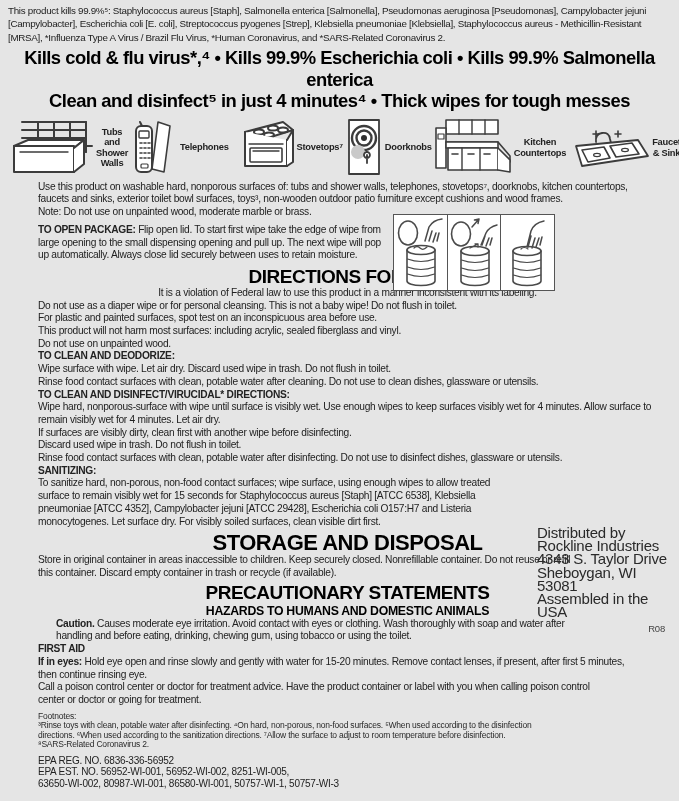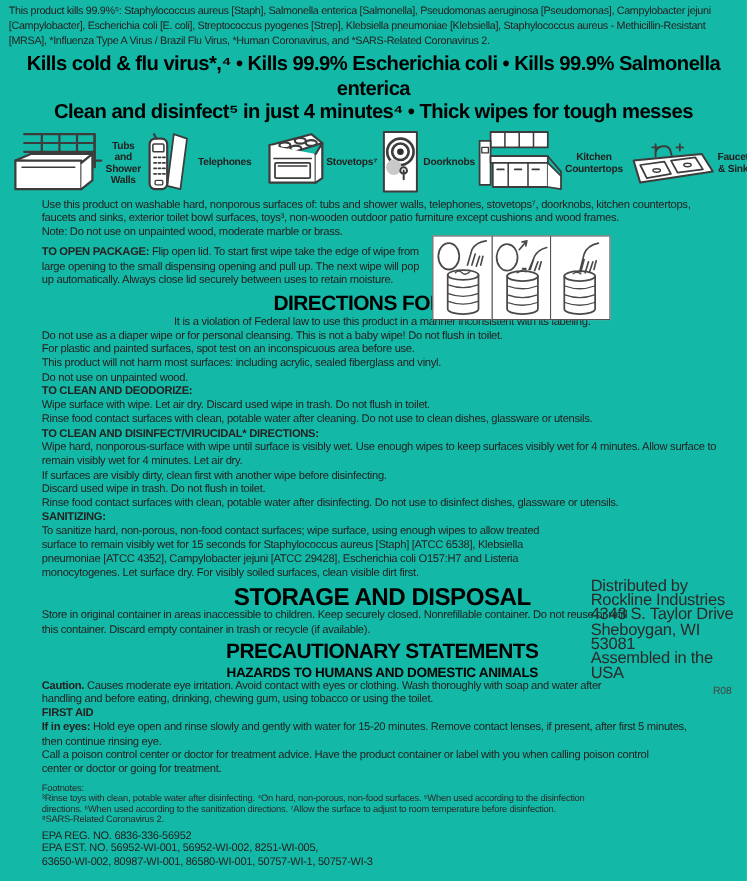--- a/index.html
+++ b/index.html
@@ -1,16 +1,16 @@
 <!DOCTYPE html>
 <html><head>
 <meta charset="utf-8">
 <style>
   html,body { margin:0; padding:0; background:#fff; }
-  .page { position:relative; width:679px; height:801px; overflow:hidden; background:#14b8a6;
+  .page { position:relative; width:679px; height:801px; overflow:hidden; background:#e5e5e5;
           font-family:"Liberation Sans", sans-serif; color:#1e1e1e; }
   p { margin:0; }
   .b { font-weight:bold; }
   .pre { white-space:pre-line; }
 
   .intro { padding:4px 10px 0 8px; font-size:9.8px; line-height:13.4px; letter-spacing:-0.3px; color:#222; }
 
   .headline { margin-top:3px; text-align:center; font-weight:bold; color:#000;
               font-size:18.4px; line-height:21.5px; letter-spacing:-0.5px; }
 
@@ -34,21 +34,21 @@
 
   .sec-head { text-align:center; font-weight:bold; color:#000; letter-spacing:-0.5px; }
   .h-directions { margin-top:4px; font-size:19px; line-height:21px; }
   .h-storage { margin-top:3px; font-size:22px; line-height:23px; }
   .h-precaution { margin-top:2px; font-size:19px; line-height:21px; }
   .h-hazards { margin-top:1px; font-size:12.3px; line-height:14px; letter-spacing:-0.3px; }
 
   .centered { text-align:center; }
   .w-sanitize { max-width:482px; }
   .w-storage { max-width:540px; }
-  .w-caution { max-width:515px; }
+  .w-caution { max-width:515px;margin-left:18px; }
   .w-eyes { max-width:600px; }
   .w-call { max-width:560px; }
 
   .distributor { position:absolute; left:537px; top:526px; font-size:15px; line-height:13.2px;
                  letter-spacing:-0.25px; color:#2a2a2a; white-space:pre-line; }
   .rev-code { position:absolute; right:14px; top:623px; font-size:9.5px; color:#444; letter-spacing:-0.2px; }
 
   .footnotes { margin-top:5px; font-size:8.5px; line-height:9.6px; letter-spacing:-0.2px; color:#2a2a2a; }
   .footnote-label { font-size:8.5px; }
   .epa { margin-top:5px; font-size:10px; line-height:11.4px; letter-spacing:-0.25px; color:#222; }

